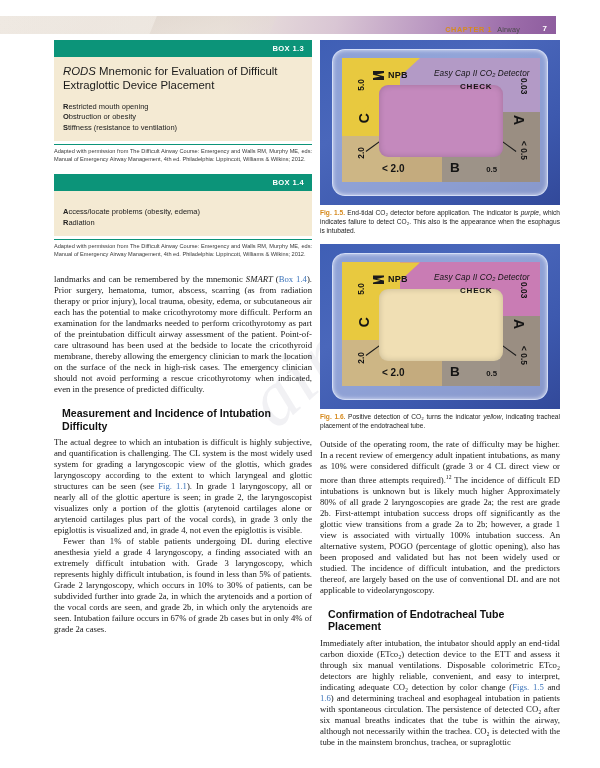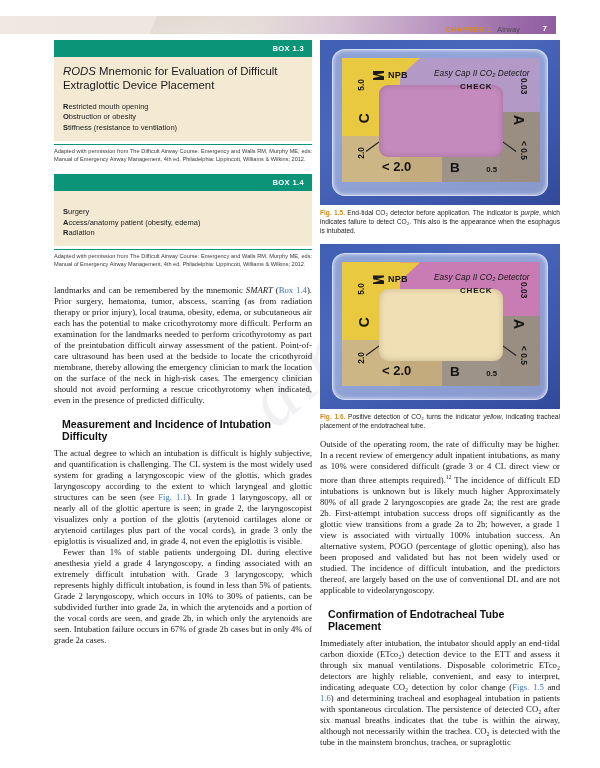--- a/index.html
+++ b/index.html
@@ -262,21 +262,21 @@
   }
   .lbl-title { left: 92px; top: 11px; font-size: 8.2px; font-style: italic; letter-spacing: .1px; }
   .lbl-check { left: 118px; top: 24px; font-size: 8px; font-weight: 600; letter-spacing: .8px; }
   .lbl-a { right: 13px; top: 57px; font-size: 14px; font-weight: bold; writing-mode: vertical-rl; }
   .lbl-b { left: 108px; bottom: 7px; font-size: 13.5px; font-weight: bold; }
   .lbl-c { left: 14px; top: 55px; font-size: 14px; font-weight: bold; writing-mode: vertical-rl; transform: rotate(180deg); }
   .lbl-003  { right: 11px; top: 20px; font-size: 8.4px; font-weight: 600; writing-mode: vertical-rl; }
   .lbl-l05  { right: 11px; bottom: 22px; font-size: 8.4px; font-weight: 600; writing-mode: vertical-rl; }
   .lbl-50   { left: 14px; top: 21px; font-size: 8.4px; font-weight: 600; writing-mode: vertical-rl; transform: rotate(180deg); }
   .lbl-20   { left: 14px; bottom: 23px; font-size: 8.4px; font-weight: 600; writing-mode: vertical-rl; transform: rotate(180deg); }
-  .lbl-l20  { left: 40px; bottom: 8px; font-size: 13px; font-weight: 600; }
+  .lbl-l20  { left: 40px; bottom: 8px; font-size: 10px; font-weight: 600; }
   .lbl-05   { right: 43px; bottom: 8px; font-size: 7.8px; font-weight: 600; }
 
   .fig-caption {
     font-family: "Liberation Sans", sans-serif;
     font-size: 6.6px;
     line-height: 8.8px;
     color: #232323;
     text-align: justify;
     margin-top: 4px;
   }
@@ -326,22 +326,21 @@
           <div><b>S</b><span>tiffness (resistance to ventilation)</span></div>
         </div>
       </div>
       <div class="box-credit">Adapted with permission from The Difficult Airway Course: Emergency and Walls RM, Murphy ME, eds: Manual of Emergency Airway Management, 4th ed. Philadelphia: Lippincott, Williams &amp; Wilkins; 2012.</div>
     </div>
 
     <div class="box" style="margin-top:11px;">
       <div class="box-head">BOX 1.4</div>
       <div class="box-body">
         <div class="box-list">
-          <div><b>S</b><span>urgery</span></div>
-          <div><b>A</b><span>ccess/anatomy patient (obesity, edema)</span></div>
+          <div><b>A</b><span>ccess/locate problems (obesity, edema)</span></div>
           <div><b>R</b><span>adiation</span></div>
         </div>
       </div>
       <div class="box-credit">Adapted with permission from The Difficult Airway Course: Emergency and Walls RM, Murphy ME, eds: Manual of Emergency Airway Management, 4th ed. Philadelphia: Lippincott, Williams &amp; Wilkins; 2012.</div>
     </div>
 
     <div class="para" style="margin-top:16px;">
       <span>landmarks and can be remembered by the mnemonic </span><em>SMART</em><span> (</span><span class="xref">Box 1.4</span><span>). Prior surgery, hematoma, tumor, abscess, scarring (as from radiation therapy or prior injury), local trauma, obesity, edema, or subcutaneous air each has the potential to make cricothyrotomy more difficult. Perform an examination for the landmarks needed to perform cricothyrotomy as part of the preintubation difficult airway assessment of the patient. Point-of-care ultrasound has been used at the bedside to locate the cricothyroid membrane, thereby allowing the emergency clinician to mark the location on the surface of the neck in high-risk cases. The emergency clinician should not avoid performing a rescue cricothyrotomy when indicated, even in the presence of predicted difficulty.</span>
     </div>
 

